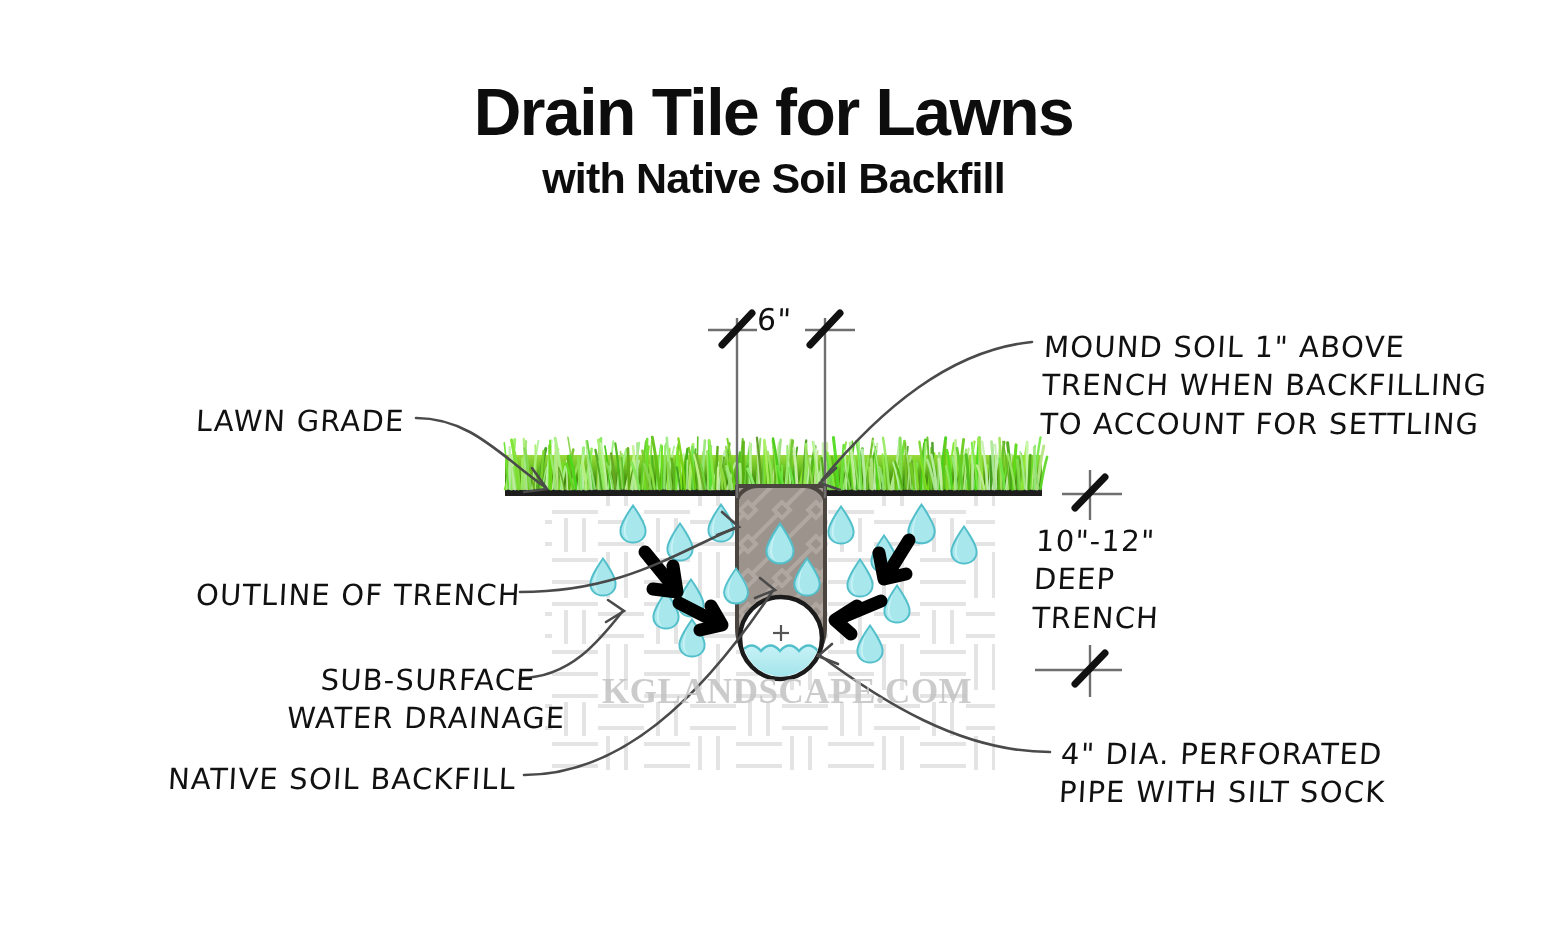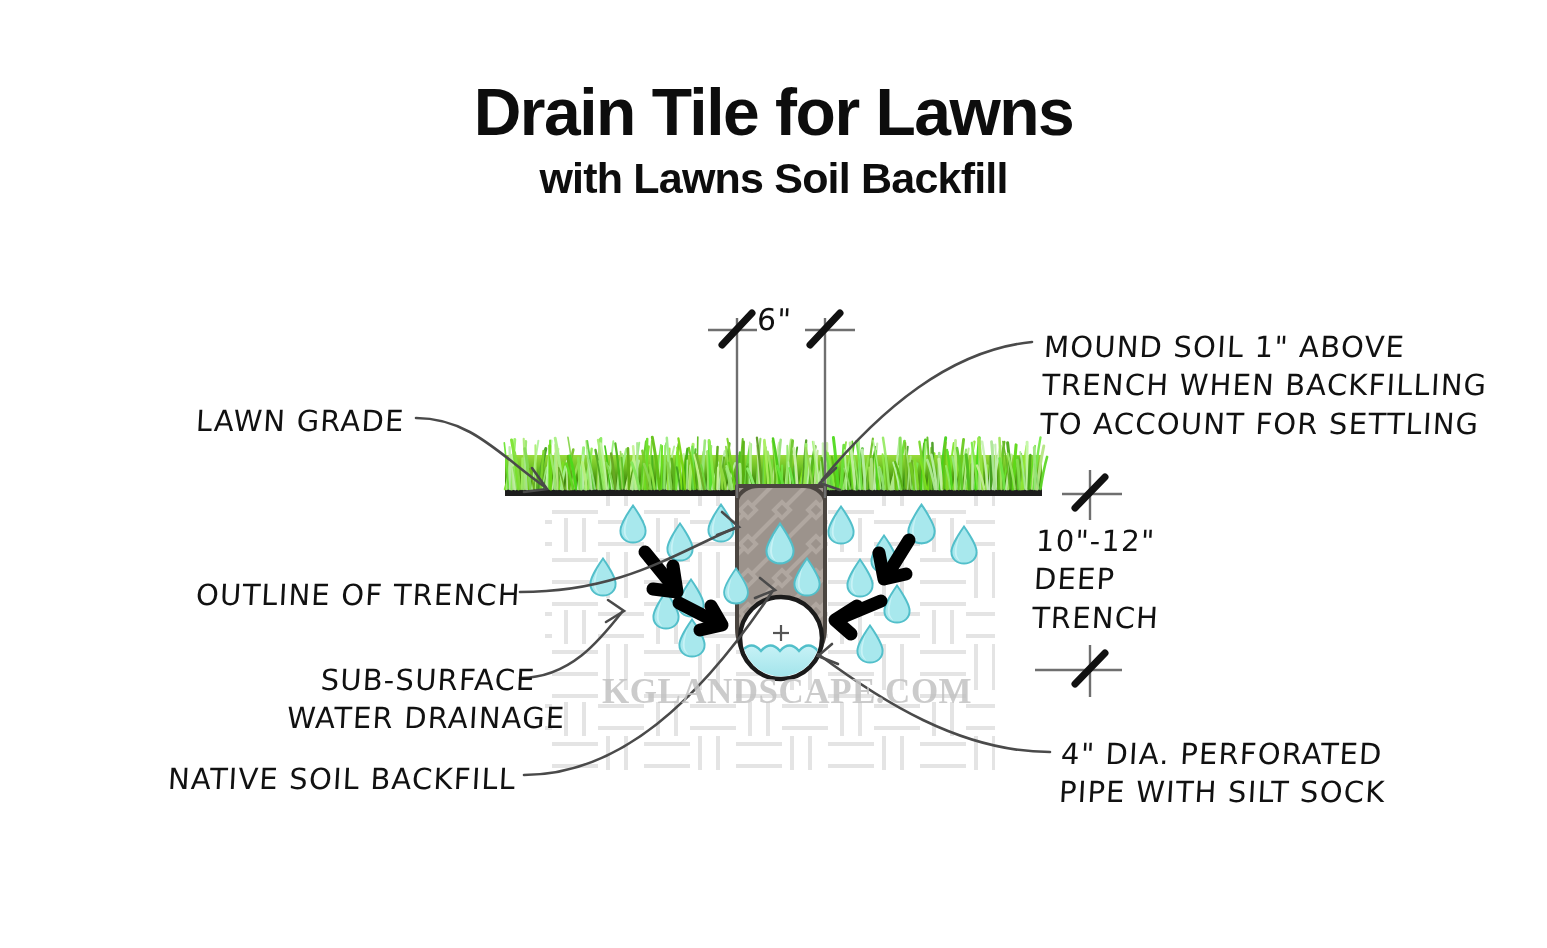--- a/index.html
+++ b/index.html
@@ -98,21 +98,21 @@
     color: #c3c3c3;
     opacity: .85;
     pointer-events: none;
   }
 </style>
 </head>
 <body>
 
 <div id="title-block">
   <h1 id="main-title">Drain Tile for Lawns</h1>
-  <h2 id="sub-title">with Lawns Soil Backfill</h2>
+  <h2 id="sub-title">with Native Soil Backfill</h2>
 </div>
 
 <svg id="art" viewBox="0 0 1547 948" xmlns="http://www.w3.org/2000/svg">
   <defs>
 
     <pattern id="soilHatch" width="92" height="92" patternUnits="userSpaceOnUse">
       <g stroke="#e4e4e4" stroke-width="4" fill="none" stroke-linecap="butt">
         <line x1="0" y1="8" x2="46" y2="8"></line>
         <line x1="0" y1="30" x2="46" y2="30"></line>
         <line x1="0" y1="52" x2="46" y2="52"></line>

